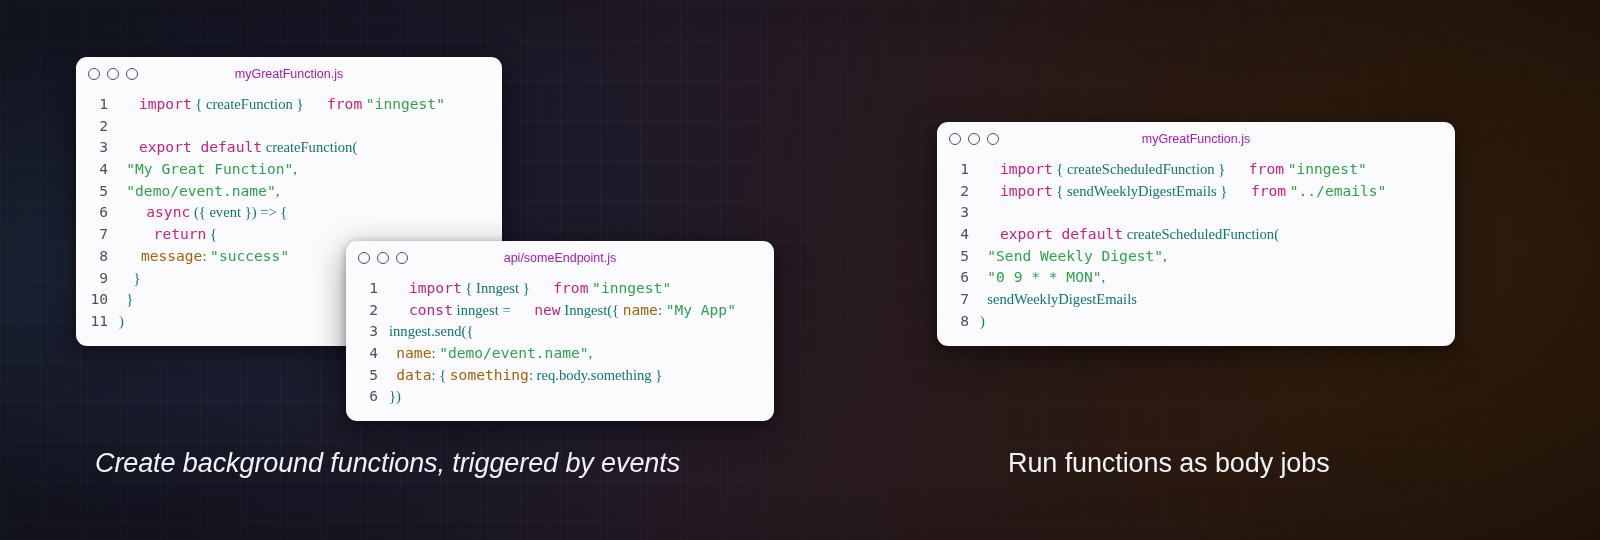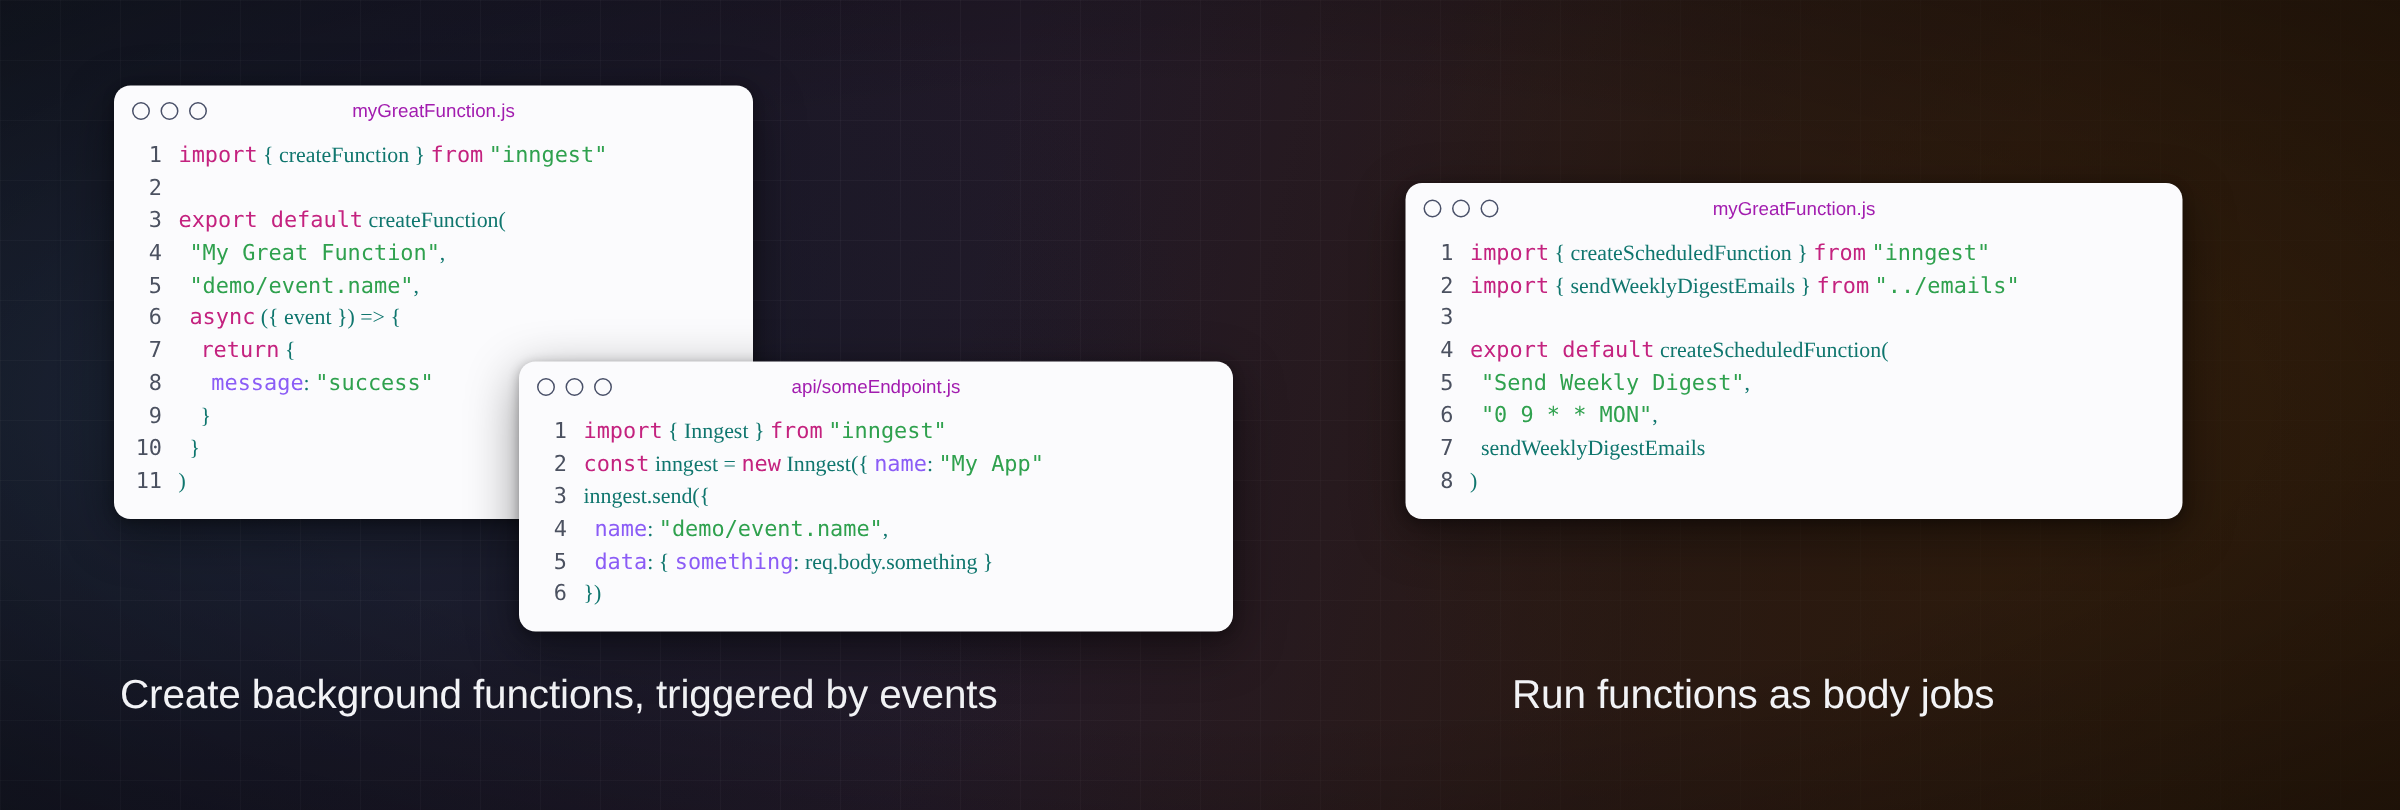--- a/index.html
+++ b/index.html
@@ -106,40 +106,40 @@
   .ln {
     display: inline-block;
     width: 26px;
     text-align: right;
     color: #4b5160;
     margin-right: 11px;
     font-family: "DejaVu Sans Mono", monospace;
   }
 
   
-  .t-kw   { color: #c4227f; }
+  .t-kw   { color: #c4227f; margin-left: 20px; }
   .t-str  { color: #2fa14e; }
-  .t-prop { color: #8b5cf6; }
+  .t-prop { color: #a16207; }
   .t-pl   { color: #0f766e; font-family: Liberation Serif, serif; }
 
   
   #win-1 { left: 76px;  top: 57px;  width: 426px; z-index: 3; }
-  #win-2 { left: 346px; top: 241px; width: 476px; z-index: 4; }
+  #win-2 { left: 346px; top: 241px; width: 428px; z-index: 4; }
   #win-3 { left: 937px; top: 122px; width: 518px; z-index: 3; }
 
   
   .caption {
     position: absolute;
     color: #f2f3f6;
     font-size: 27px;
     font-family: "Liberation Sans", sans-serif;
     letter-spacing: -0.1px;
     white-space: nowrap;
   }
-  #caption-left  { left: 80px;  top: 448px; }
+  #caption-left  { left: 95px;  top: 448px; font-style: italic; }
   #caption-right { left: 1008px; top: 448px; }
 </style>
 </head>
 <body>
 
 <div id="stage">
 
   <div class="bg-base"></div>
   <div class="bg-glow-left"></div>
   <div class="bg-glow-right"></div>

